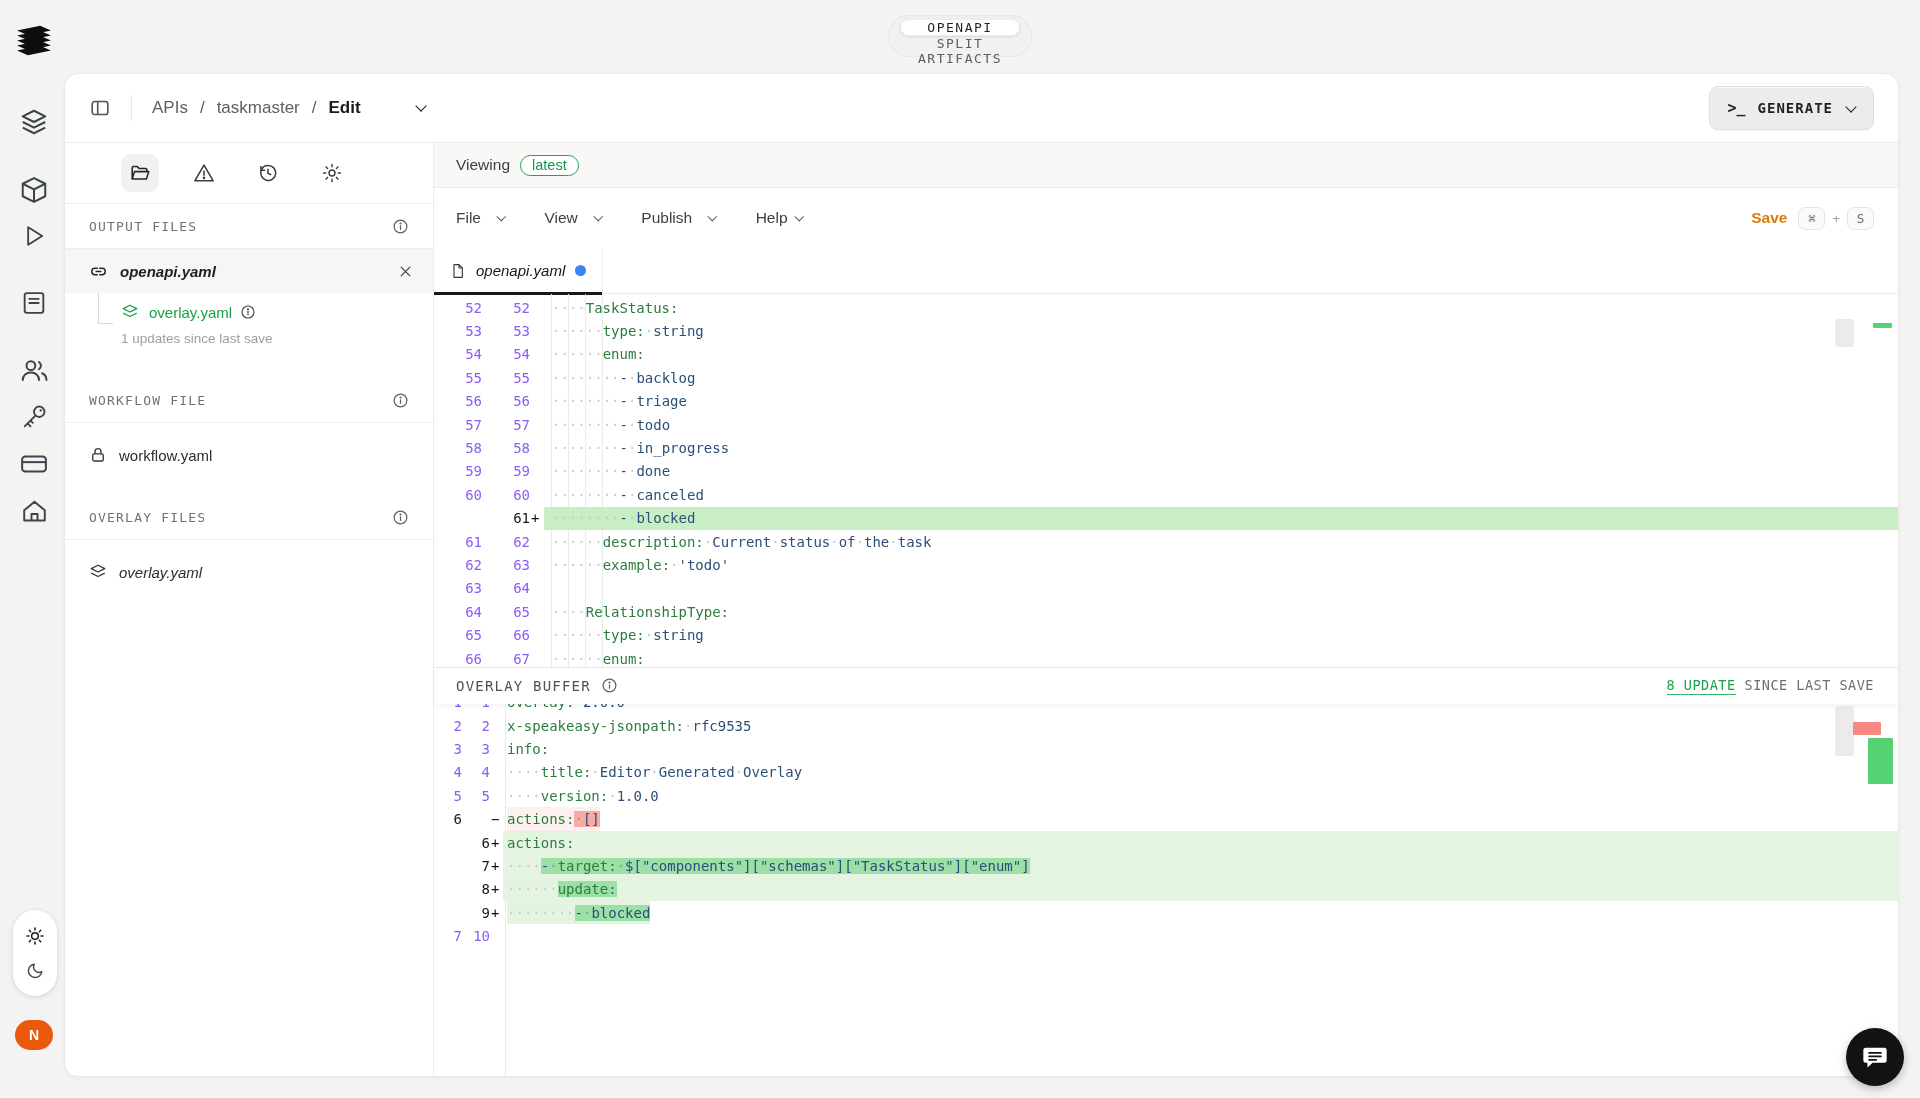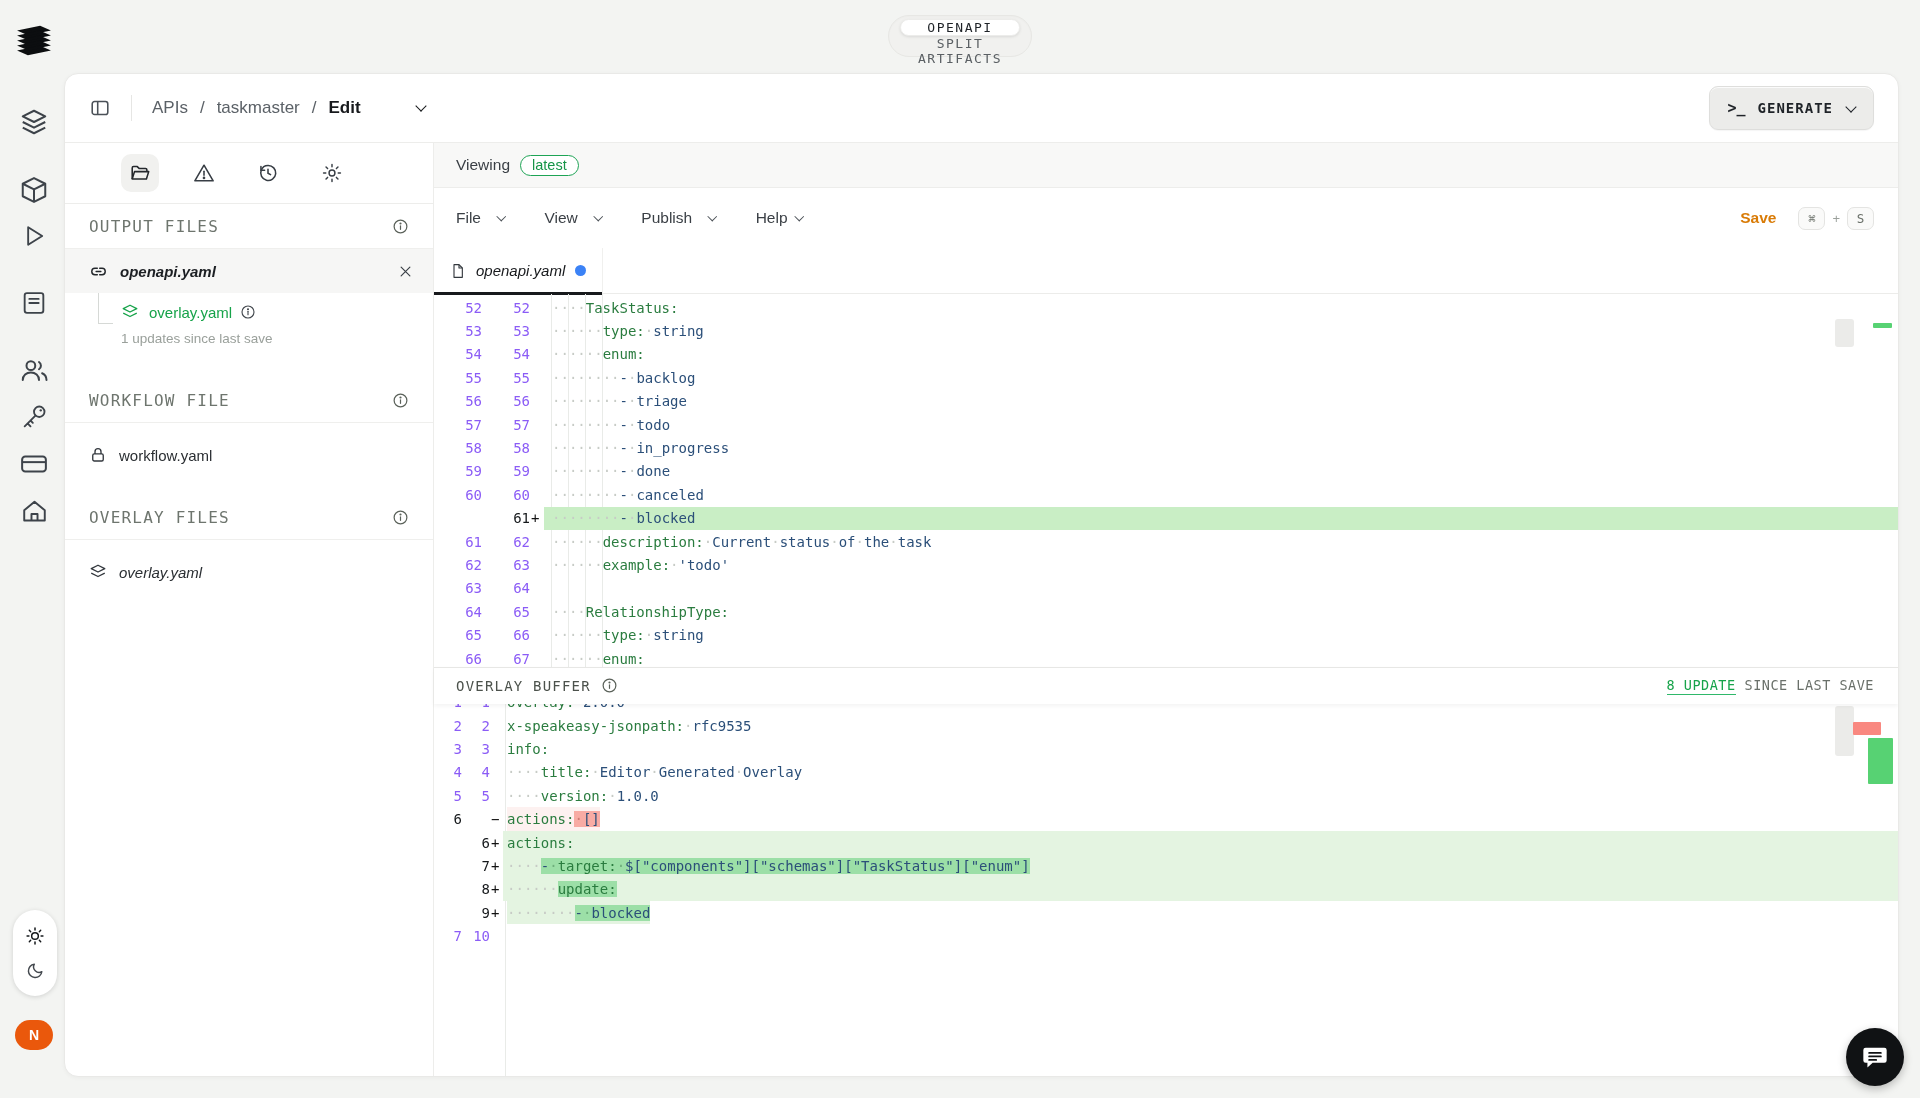--- a/index.html
+++ b/index.html
@@ -45,21 +45,21 @@
 
   
   .card-body { flex:1; display:flex; min-height:0; }
 
   
   .fpanel { width:369px; flex:0 0 369px; border-right:1px solid #ededeb; display:flex; flex-direction:column; }
   .ftoolbar { height:61px; flex:0 0 61px; display:flex; align-items:center; gap:26px; padding-left:56px; border-bottom:1px solid #ededeb; }
   .tool { width:38px; height:38px; border-radius:10px; display:flex; align-items:center; justify-content:center; color:#383e45; cursor:pointer; }
   .tool.active { background:#f1f1ef; }
   .sec-head { height:44px; display:flex; align-items:center; padding:0 24px; font-family:"DejaVu Sans Mono", monospace;
-    font-size:16px; letter-spacing:1.2px; color:#6e756e; }
+    font-size:13px; letter-spacing:1.2px; color:#6e756e; }
   .sec-head .info { margin-left:auto; }
   .sec-div { height:1px; background:#efefed; }
   .info { color:#5a6159; display:flex; }
   .frow { height:44px; display:flex; align-items:center; padding:0 20px 0 24px; font-size:15px; color:#2b2f33; cursor:pointer; }
   .frow.selected { background:#f6f6f5; }
   .fname-it { font-style:italic; font-weight:600; color:#1c1f23; margin-left:12px; }
   .frow .x { margin-left:auto; color:#3b4147; display:flex; }
   .subtree { position:relative; padding:2px 0 6px 0; }
   .branch-v { position:absolute; left:33px; top:0; width:1px; height:30px; background:#d6d9d6; }
   .branch-h { position:absolute; left:33px; top:30px; width:15px; height:1px; background:#d6d9d6; }
@@ -72,21 +72,21 @@
 
   
   .editor { flex:1; display:flex; flex-direction:column; min-width:0; }
   .viewing-row { height:45px; flex:0 0 45px; background:#f8f8f7; border-bottom:1px solid #ededeb;
     display:flex; align-items:center; padding-left:22px; font-size:15.5px; color:#3a3f45; }
   .badge { margin-left:10px; border:1.5px solid #1ea455; color:#169447; border-radius:999px; padding:1px 11px 2px; font-size:14.5px; background:#fff; }
   .menu-row { height:60px; flex:0 0 60px; display:flex; align-items:center; padding:0 24px 0 22px; }
   .menu-item { display:flex; align-items:center; font-size:15.5px; color:#3a3f45; margin-right:40px; cursor:pointer; }
   .menu-item .chev { width:6.5px; height:6.5px; border-width:1.5px; color:#4a5056; margin-top:-3px; }
   .save-zone { margin-left:auto; display:flex; align-items:center; gap:7px; }
-  .save-lbl { color:#d97b06; font-weight:600; font-size:15.5px; margin-right:15px; cursor:pointer; }
+  .save-lbl { color:#d97b06; font-weight:600; font-size:15.5px; margin-right:4px; cursor:pointer; }
   .key-pill { min-width:27px; height:23px; padding:0 6px; border:1px solid #e4e4e2; background:#fafaf9; border-radius:7px;
     font-family:"DejaVu Sans Mono", monospace; font-size:12.5px; color:#6a7069; display:flex; align-items:center; justify-content:center; }
   .key-plus { color:#9aa09b; font-size:13px; }
 
   .tab-row { height:46px; flex:0 0 46px; display:flex; border-bottom:1px solid #ececea; position:relative; }
   .ed-tab { display:flex; align-items:center; gap:10px; padding:0 16px; border-right:1px solid #f0f0ee; position:relative; cursor:pointer; }
   .ed-tab .tab-name { font-style:italic; font-size:15px; color:#17191c; }
   .blue-dot { width:11px; height:11px; border-radius:50%; background:#3b82f6; }
   .ed-tab::after { content:""; position:absolute; left:0; right:0; bottom:-2px; height:3px; background:#17191c; }
 

